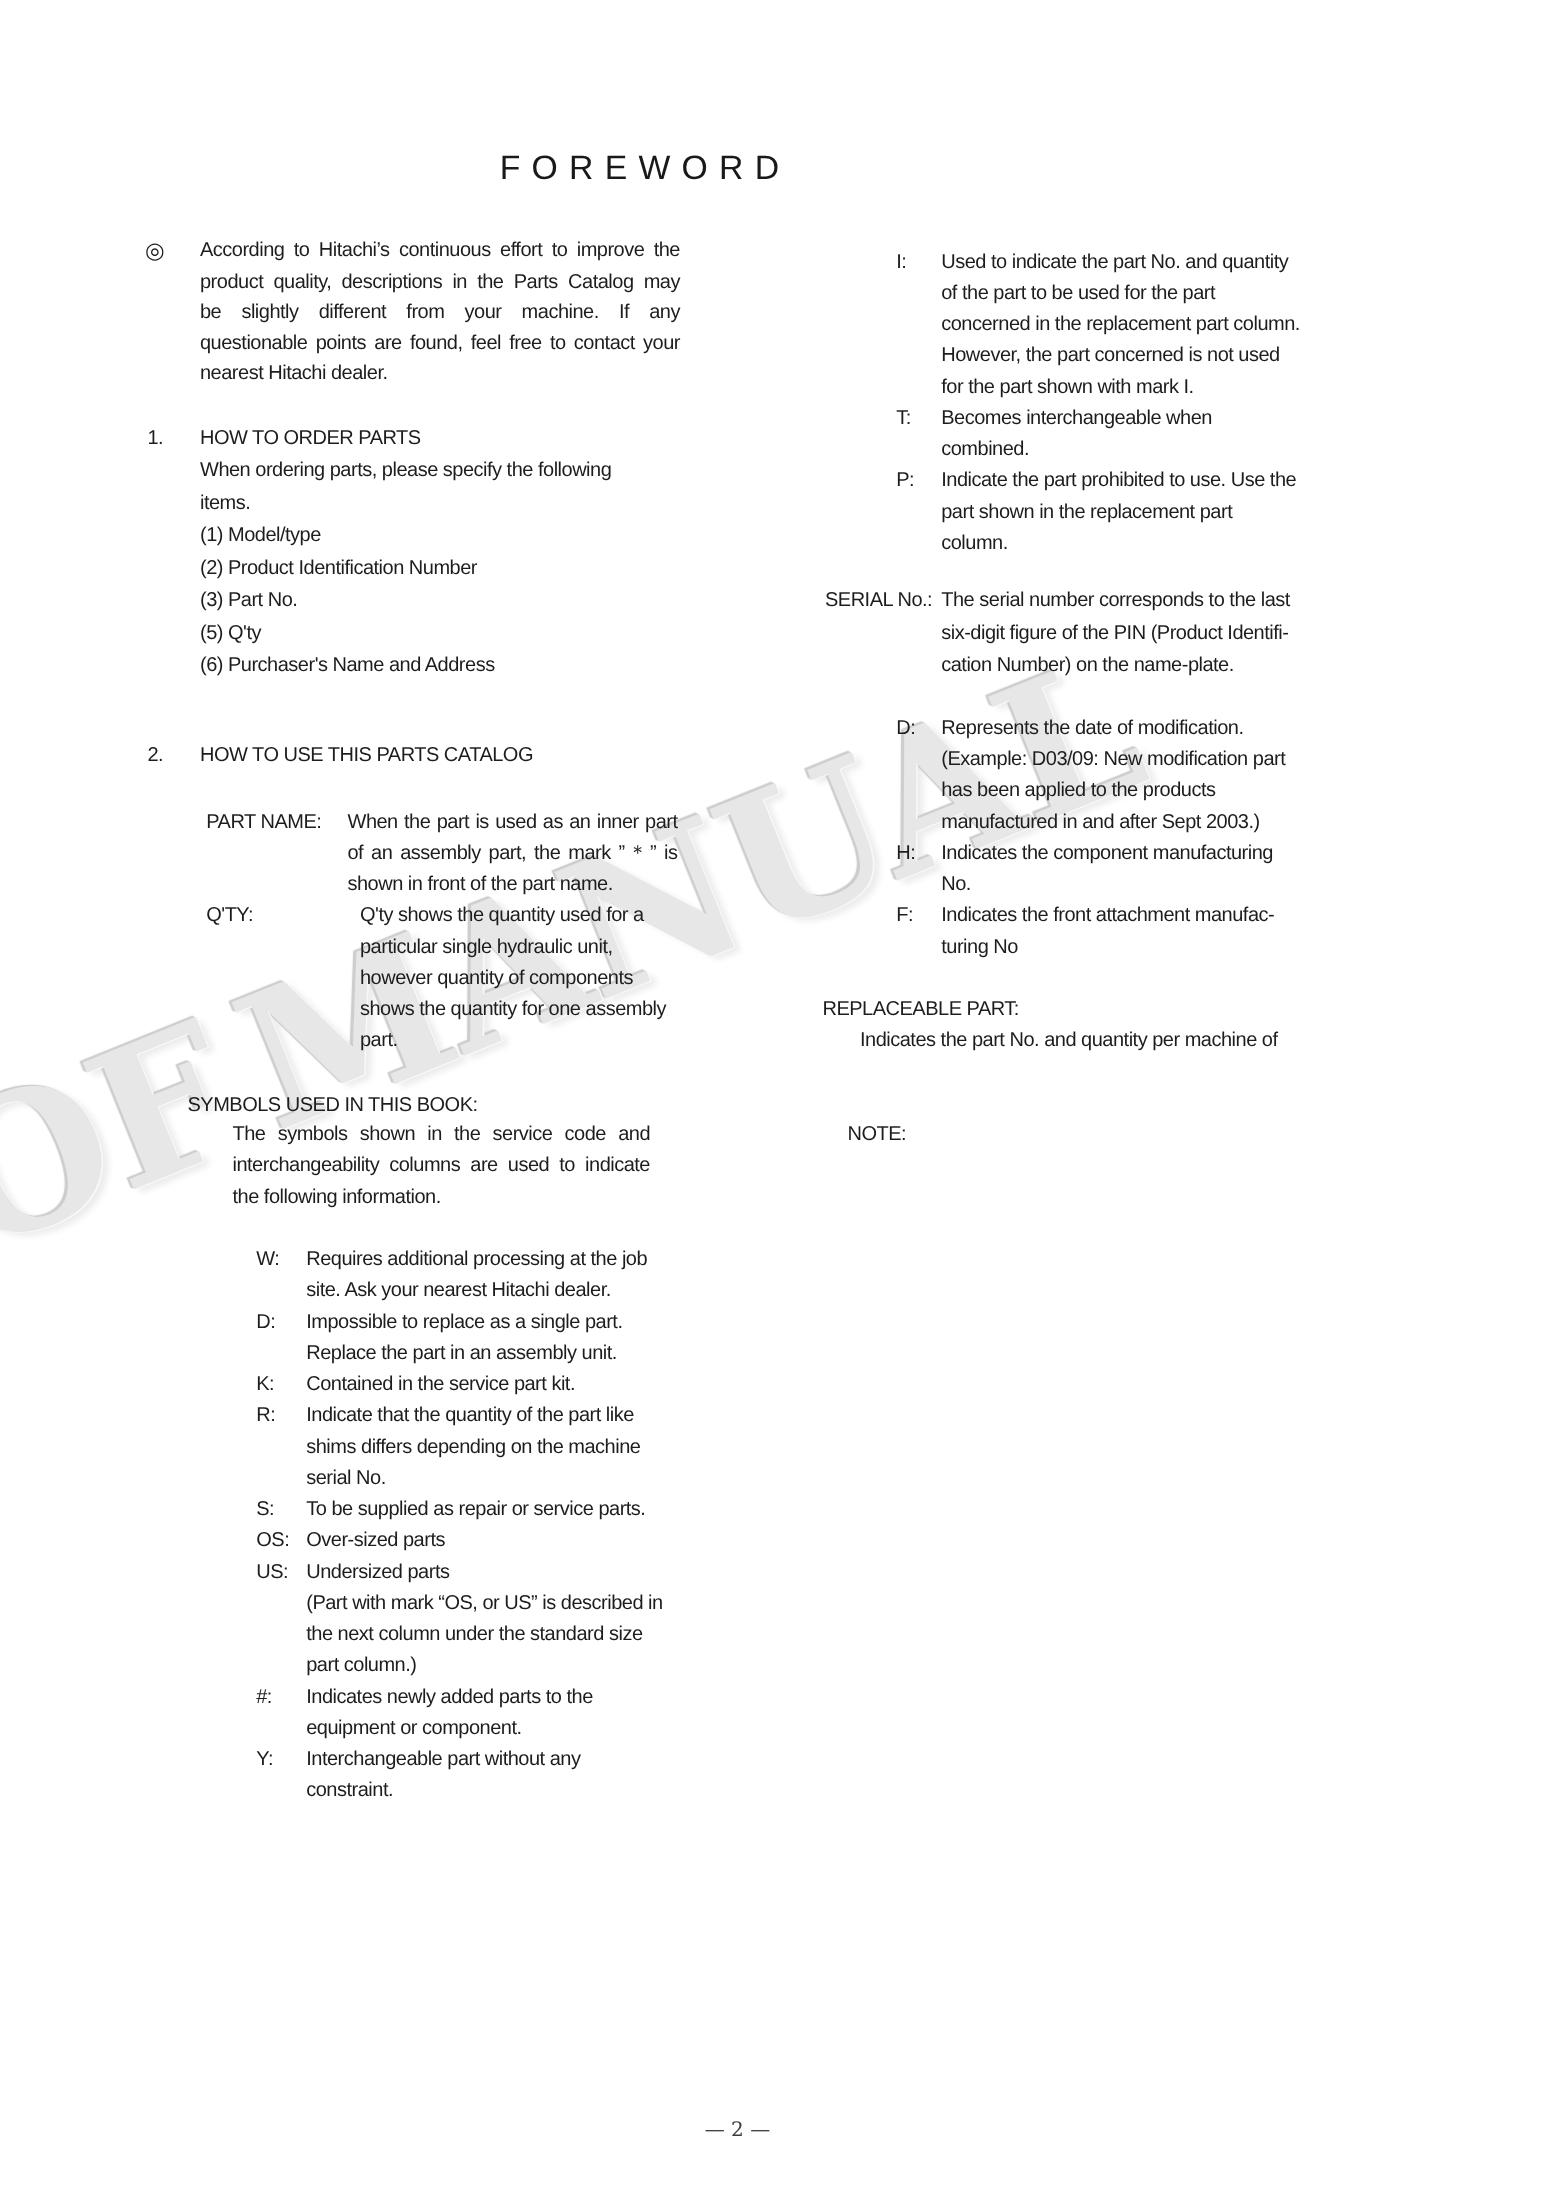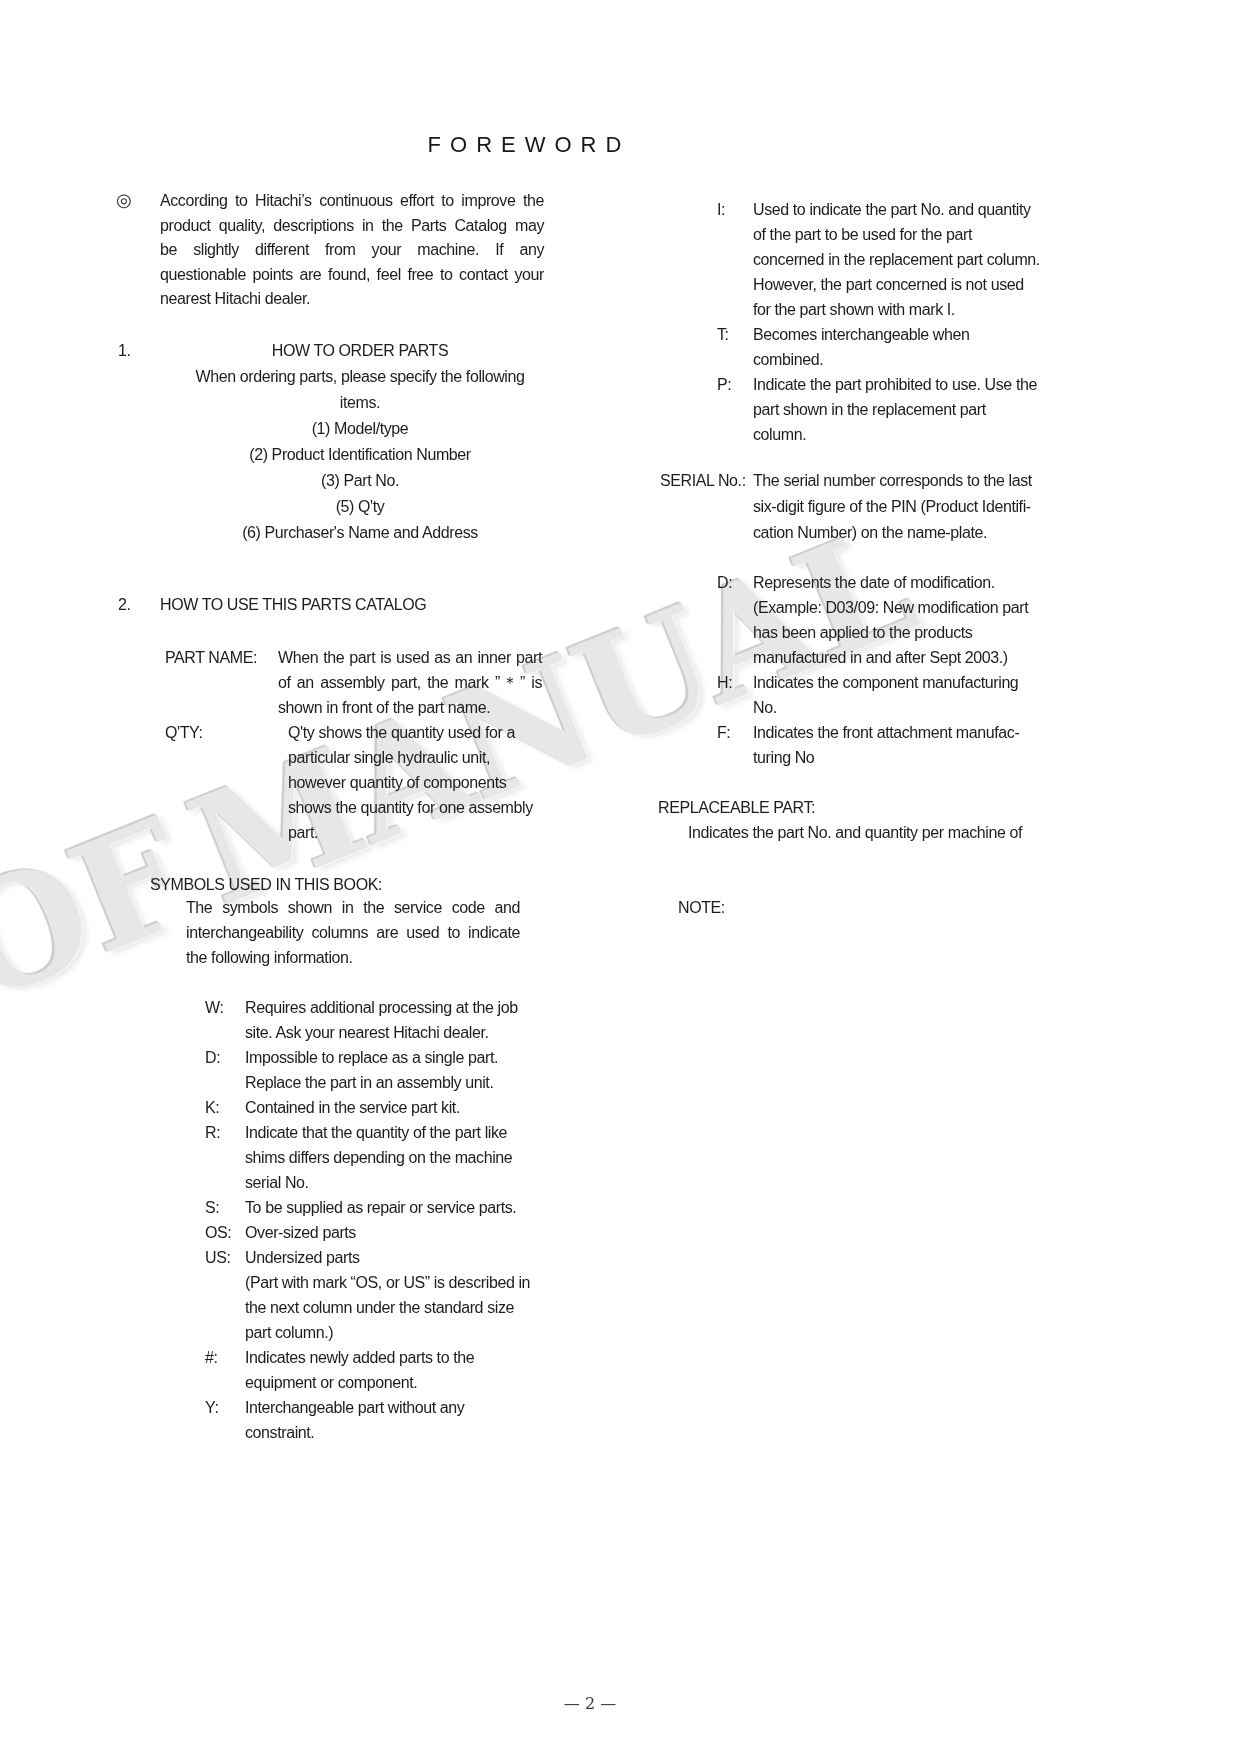--- a/index.html
+++ b/index.html
@@ -18,37 +18,37 @@
     color:#e7e7e7;
     text-shadow:1px 1px 0 #f8f8f8, -1px -1px 0 #cfcfcf, -2px -2px 1px #c9c9c9, 4px 5px 5px rgba(0,0,0,0.08);
     white-space:nowrap; user-select:none;
   }
   
   .blk { position:absolute; z-index:1; line-height:25px; }
   .ln  { height:25px; line-height:25px; white-space:nowrap; }
   .just .ln { white-space:normal; text-align:justify; text-align-last:justify; }
   .just .ln:last-child { text-align-last:left; }
   .title {
-    position:absolute; z-index:1; top:119px; left:0; width:1023px; margin:13px;
-    text-align:center; font-size:22px; font-weight:400;
+    position:absolute; z-index:1; top:119px; left:0; width:1023px; margin:0;
+    text-align:center; font-size:27px; font-weight:400;
     letter-spacing:9px; text-indent:9px; color:#191919;
   }
   
   .symlist { position:absolute; z-index:1; }
   .symrow  { position:relative; }
   .symkey  { position:absolute; top:0; height:25px; line-height:25px; white-space:nowrap; }
   .symlist.lcol .symkey { left:-40px; }
   .symlist.rcol .symkey { left:-36px; }
   
   #b-bullet   { left:116px; top:188px; font-size:18px; }
   #b-intro    { left:160px; top:189px; width:384px; }
   #b-intro .ln { height:24.5px; line-height:24.5px; }
   #b-s1num    { left:118px; top:338px; }
   #b-s1       { left:160px; top:338px; width:400px; }
-  #b-s1 .ln   { height:26px; line-height:26px;text-align:center; }
+  #b-s1 .ln   { height:26px; line-height:26px; }
   #b-s2num    { left:118px; top:592px; }
   #b-s2head   { left:160px; top:592px; }
   #b-pnlabel  { left:165px; top:645px; }
   #b-pndesc   { left:278px; top:645px; width:264px; }
   #b-qtylabel { left:165px; top:720px; }
   #b-qtydesc  { left:288px; top:720px; width:264px; }
   #b-symhead  { left:150px; top:872px; }
   #b-symintro { left:186px; top:895px; width:334px; }
   #b-symlist  { left:245px; top:995px; width:298px; }
   #b-rsymtop  { left:753px; top:197px; width:296px; }

